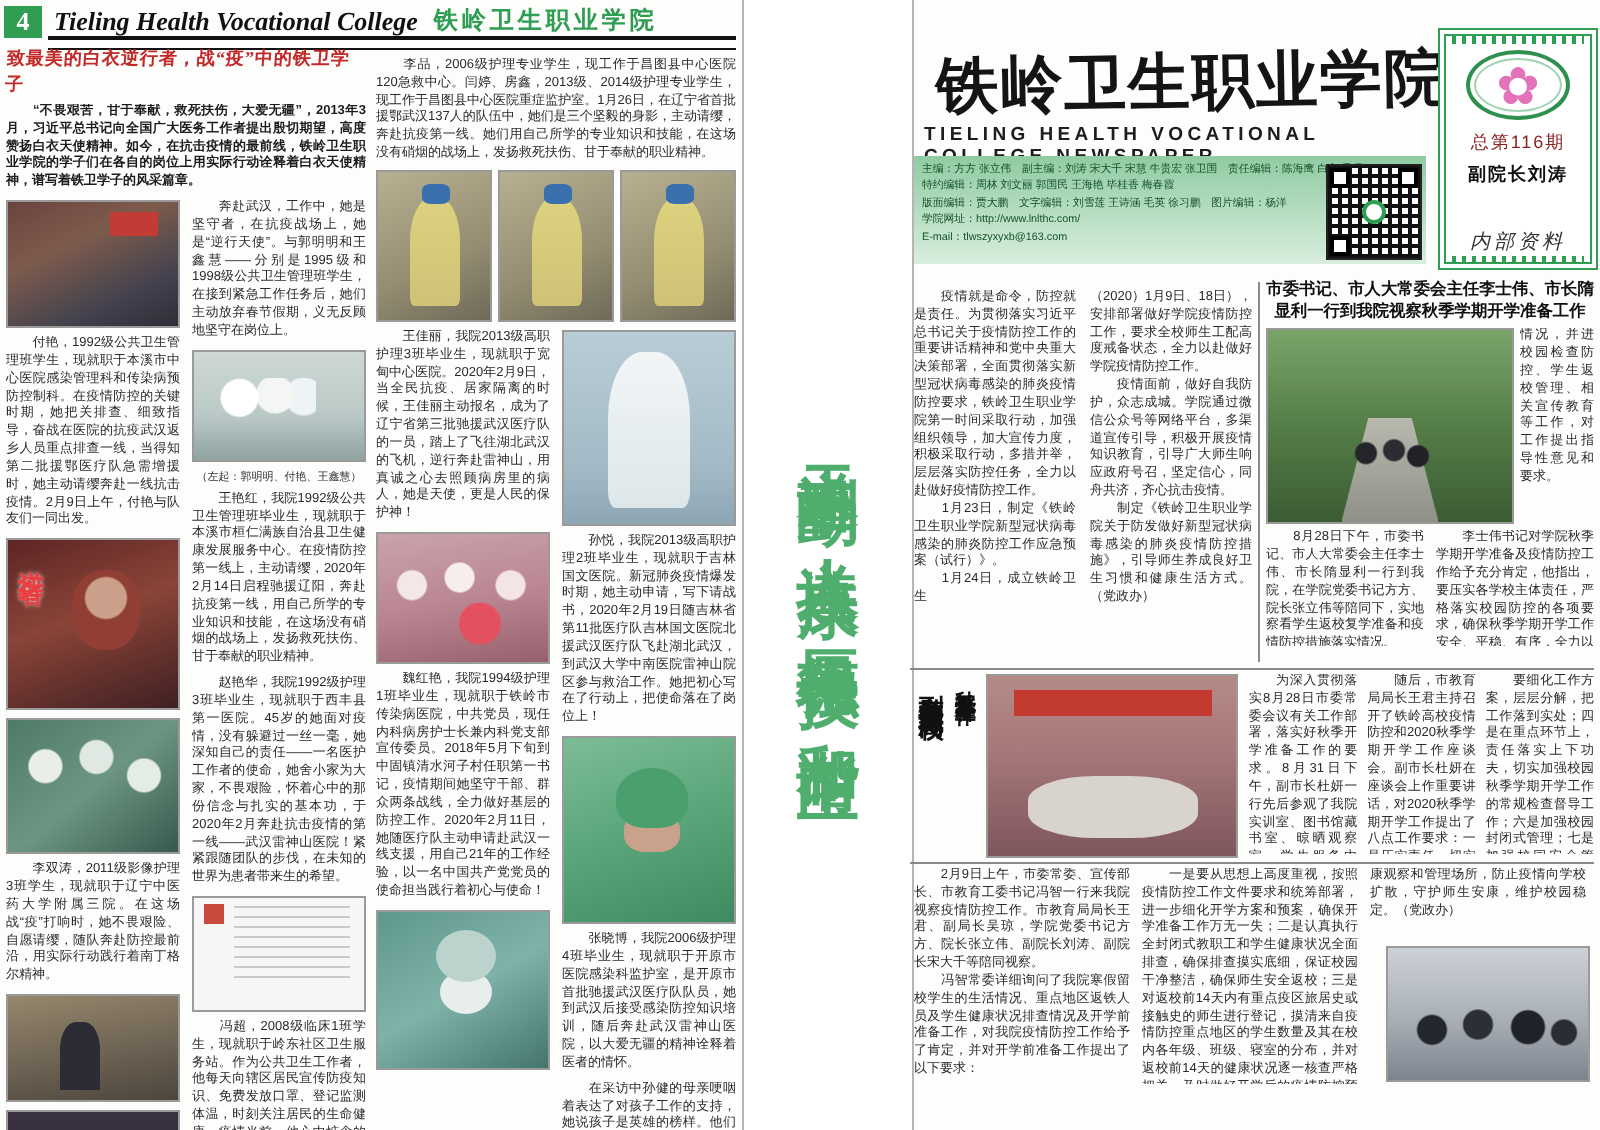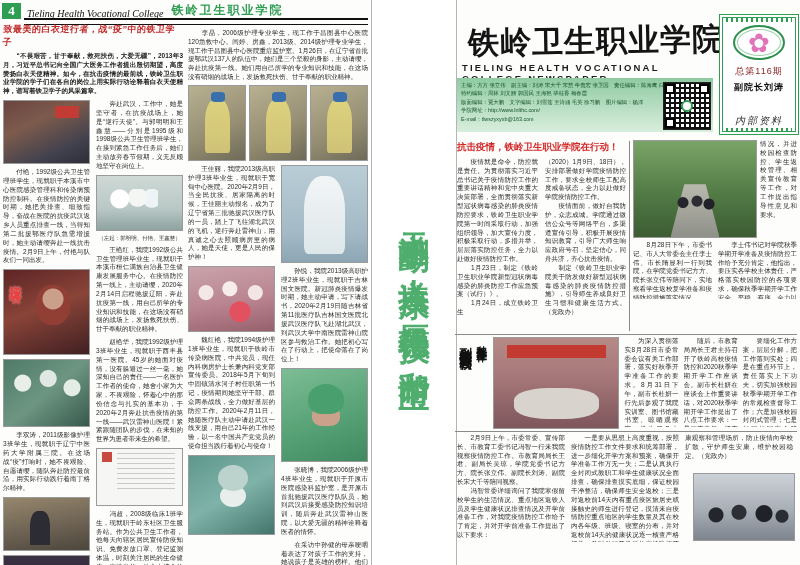--- a/index.html
+++ b/index.html
@@ -8,22 +8,22 @@
   
   .abs{position:absolute;}
   .body-txt{font-size:6.5px;line-height:1.36;text-align:justify;white-space:pre-line;color:#2a2a2a;overflow:hidden;}
   .photo{position:relative;overflow:hidden;border:0.5px solid #9a9a9a;}
   .vline{background:#8a8a8a;width:1px;}
   .hline{background:#8a8a8a;height:1px;}
   
   #lp-header{left:2px;top:2px;width:366px;height:17px;display:flex;align-items:flex-end;}
   #lp-pagenum{width:19px;height:16px;background:#2f9e53;color:#fff;font-weight:bold;
               font-size:13px;text-align:center;line-height:16px;font-family:"Liberation Serif",serif;}
-  #lp-header-en{font-family:"Liberation Serif",serif;font-weight:normal;font-style:italic;
-                font-size:10px;margin-left:6px;color:#111;}
+  #lp-header-en{font-family:"Liberation Serif",serif;font-weight:bold;font-style:italic;
+                font-size:13px;margin-left:6px;color:#111;}
   #lp-header-cn{font-weight:bold;font-size:12px;color:#2f9e53;margin-left:8px;letter-spacing:2px;}
   #lp-rule{left:24px;top:18px;width:344px;height:4px;border-top:2.5px solid #111;border-bottom:1px solid #111;}
   
   #lp-left{left:3px;top:23px;width:180px;height:540px;}
   #lp-headline{color:#c22a2a;font-weight:bold;font-size:9px;letter-spacing:0.5px;
                font-family:"Liberation Serif",serif;transform:skewX(-4deg);margin-bottom:3px;}
   #lp-intro{font-weight:bold;color:#1c1c1c;}
   .twocol{display:flex;gap:6px;margin-top:4px;}
   .col86{width:87px;display:flex;flex-direction:column;gap:4px;}
   #lp-right{left:188px;top:23px;width:180px;height:540px;}
@@ -226,33 +226,33 @@
     <div id="emblem">
       <span class="flower">✿</span>
     </div>
     <div class="issue-line1">总第116期</div>
     <div class="issue-line2">副院长刘涛</div>
     <div class="issue-line3">内部资料</div>
     <div class="issue-hatch" style="margin-top:auto;"></div>
   </div>
 
   <div class="abs" id="a1">
-    <div id="a1-headline">抗击疫情，铁岭卫生职业学院在行动！</div>
     <div class="twocol" style="gap:7px;">
       <div class="body-txt" style="width:81px;height:168px;">　　疫情就是命令，防控就是责任。为贯彻落实习近平总书记关于疫情防控工作的重要讲话精神和党中央重大决策部署，全面贯彻落实新型冠状病毒感染的肺炎疫情防控要求，铁岭卫生职业学院第一时间采取行动，加强组织领导，加大宣传力度，积极采取行动，多措并举，层层落实防控任务，全力以赴做好疫情防控工作。
 　　1月23日，制定《铁岭卫生职业学院新型冠状病毒感染的肺炎防控工作应急预案（试行）》。
 　　1月24日，成立铁岭卫生</div>
       <div class="body-txt" style="width:81px;height:168px;">（2020）1月9日、18日），安排部署做好学院疫情防控工作，要求全校师生工配高度戒备状态，全力以赴做好学院疫情防控工作。
 　　疫情面前，做好自我防护，众志成城。学院通过微信公众号等网络平台，多渠道宣传引导，积极开展疫情知识教育，引导广大师生响应政府号召，坚定信心，同舟共济，齐心抗击疫情。
 　　制定《铁岭卫生职业学院关于防发做好新型冠状病毒感染的肺炎疫情防控措施》，引导师生养成良好卫生习惯和健康生活方式。（党政办）</div>
     </div>
   </div>
   <div class="abs vline" style="left:629px;top:141px;height:190px;"></div>
 
   <div class="abs" id="a2">
+    <div id="a2-headline">市委书记、市人大常委会主任李士伟、市长隋显利一行到我院视察秋季学期开学准备工作</div>
     <div id="a2-mid">
       <div class="photo ph-walk" style="width:122px;height:96px;"></div>
       <div class="body-txt" style="width:37px;height:96px;">情况，并进校园检查防控、学生返校管理、相关宣传教育等工作，对工作提出指导性意见和要求。</div>
     </div>
     <div class="twocol" style="gap:6px;margin-top:3px;">
       <div class="body-txt" style="width:79px;height:58px;">　　8月28日下午，市委书记、市人大常委会主任李士伟、市长隋显利一行到我院，在学院党委书记方方、院长张立伟等陪同下，实地察看学生返校复学准备和疫情防控措施落实情况。</div>
       <div class="body-txt" style="width:79px;height:58px;">　　李士伟书记对学院秋季学期开学准备及疫情防控工作给予充分肯定，他指出，要压实各学校主体责任，严格落实校园防控的各项要求，确保秋季学期开学工作安全、平稳、有序，全力以赴确保正常教育教学秩序。（党政办）</div>
     </div>
   </div>
   <div class="abs hline" style="left:455px;top:334px;width:342px;"></div>

